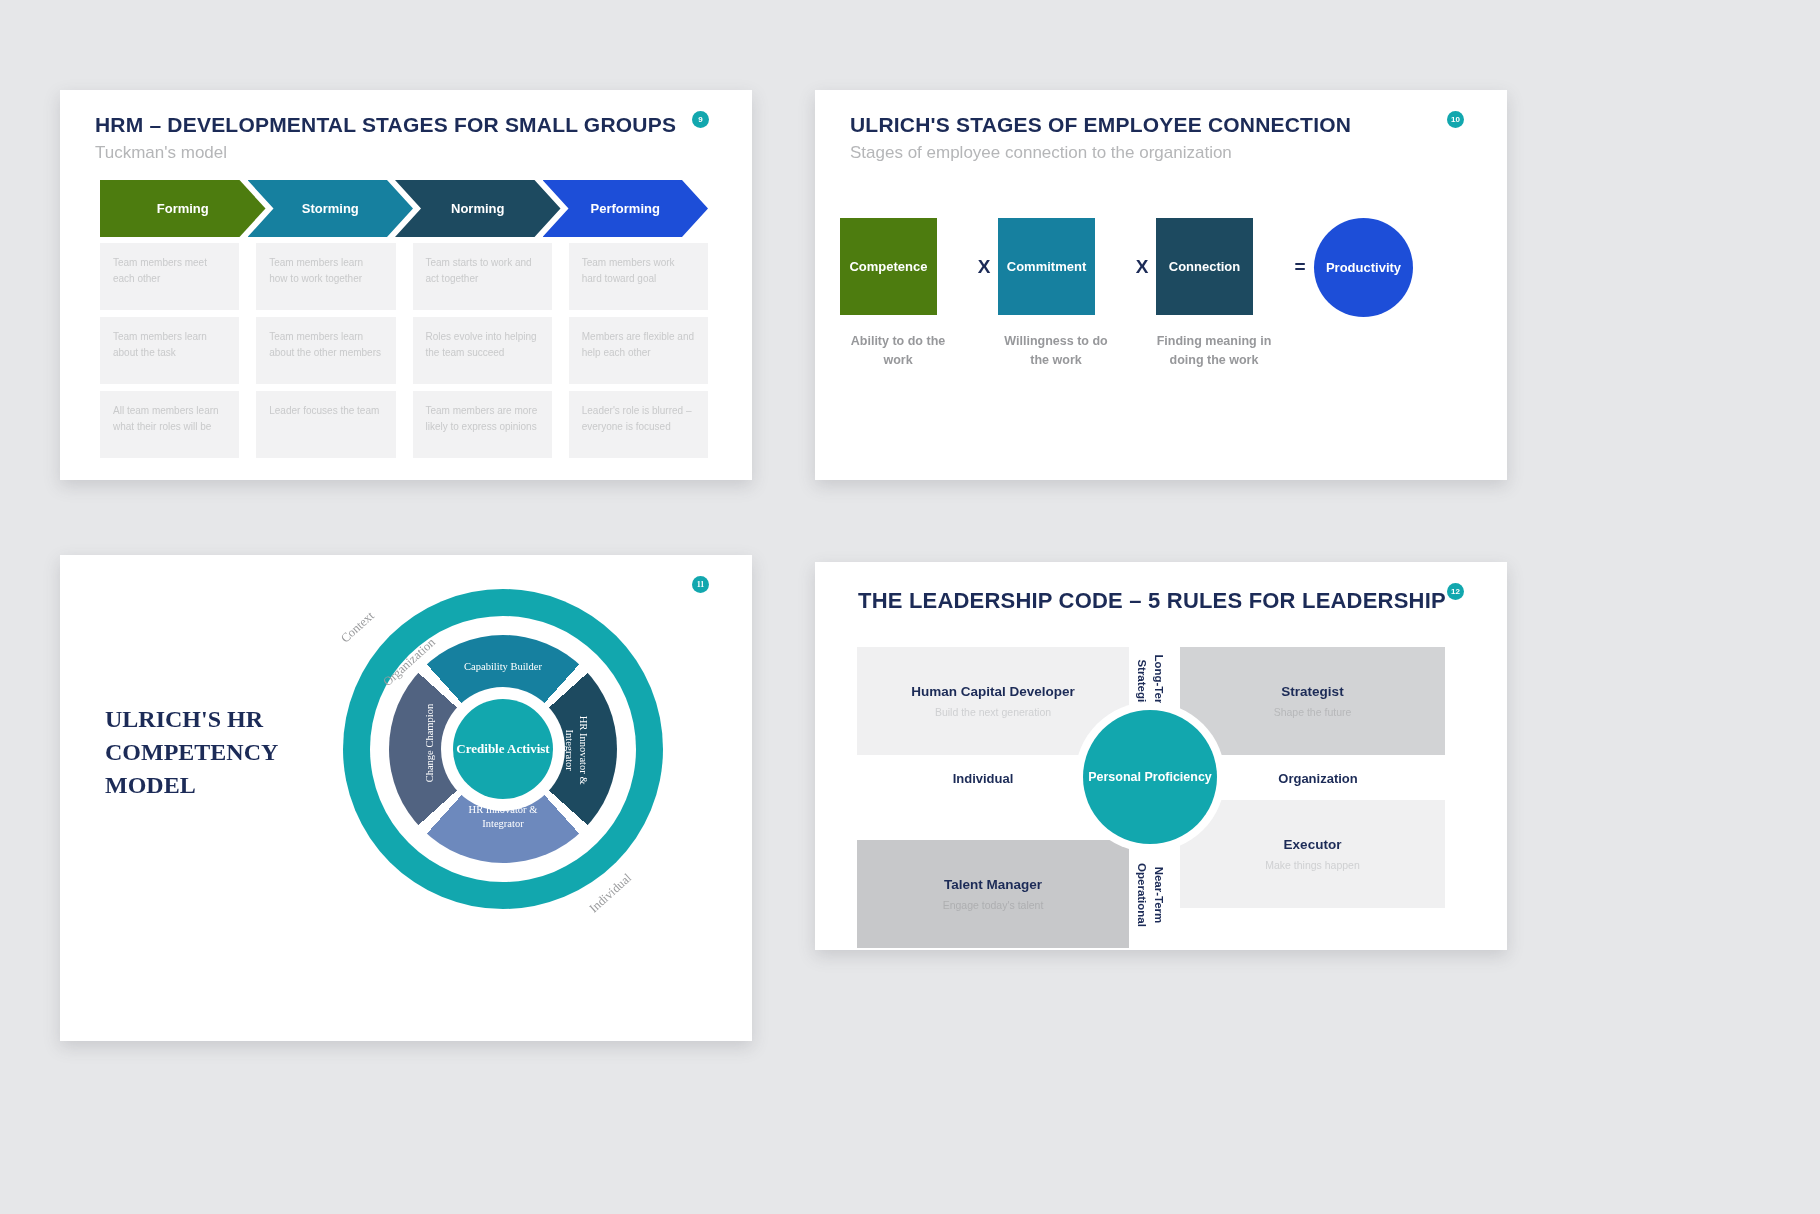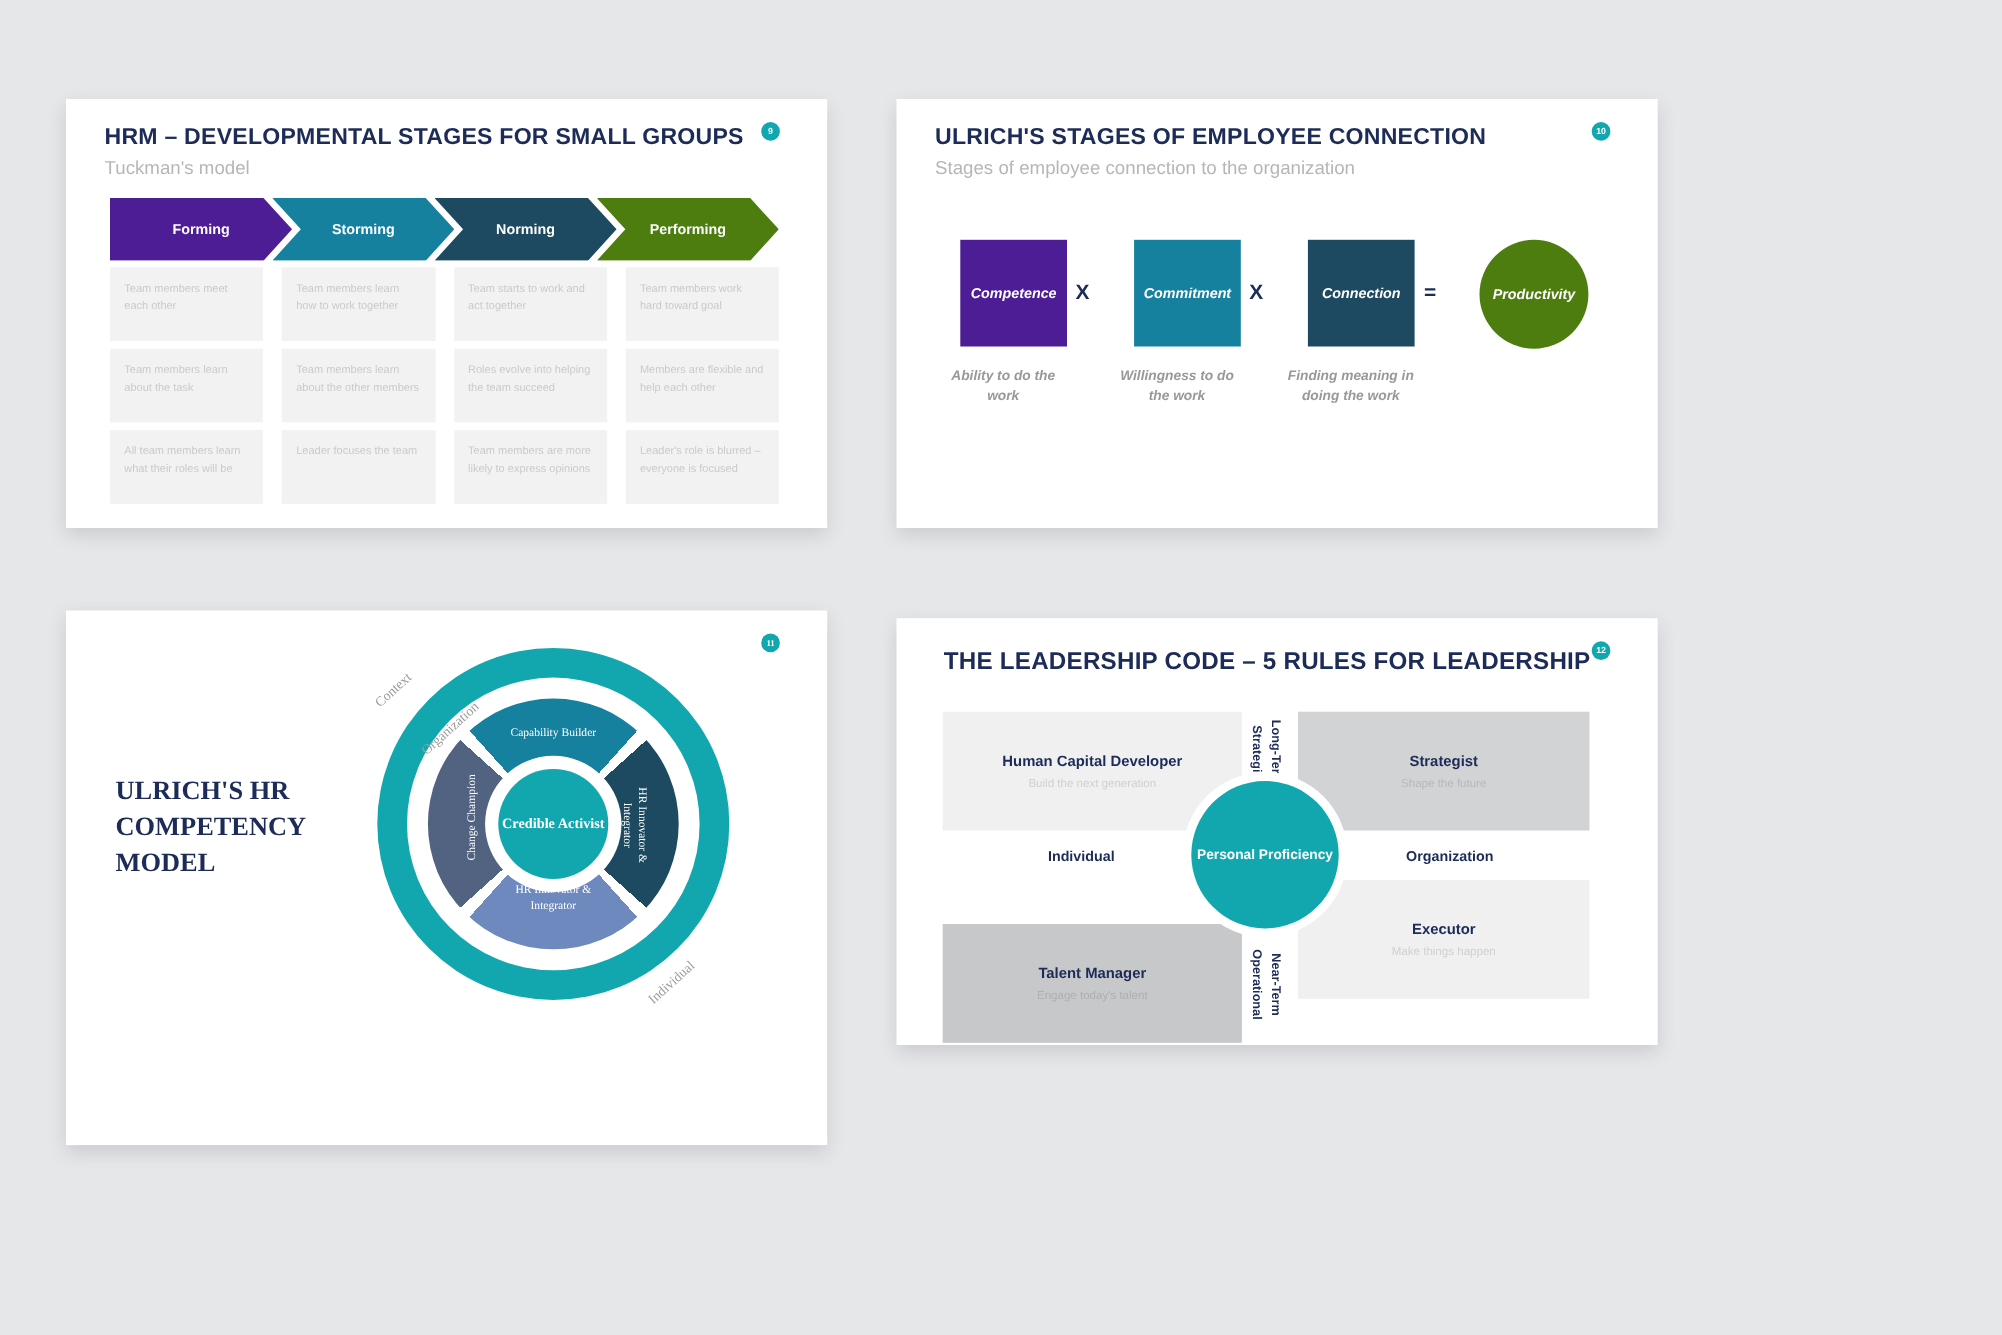--- a/index.html
+++ b/index.html
@@ -40,39 +40,39 @@
   .arrows{position:absolute;left:40px;top:90px;width:608px;height:57px;display:flex;}
   .arrow{
     flex:1;display:flex;align-items:center;justify-content:center;
     color:#fff;font-weight:bold;font-size:13px;
     clip-path:polygon(0 0, calc(100% - 26px) 0, 100% 50%, calc(100% - 26px) 100%, 0 100%, 26px 50%);
   }
   .arrow.first{
     clip-path:polygon(0 0, calc(100% - 26px) 0, 100% 50%, calc(100% - 26px) 100%, 0 100%);
   }
   .arrow + .arrow{margin-left:-18px;}
-  .c-teal {background:#4c1d95;}
+  .c-teal {background:#4d7c0f;}
   .c-ocean{background:#16809f;}
   .c-deep {background:#1d4a60;}
-  .c-steel{background:#4d7c0f;}
+  .c-steel{background:#1d4ed8;}
 
   .stage-grid{
     position:absolute;left:40px;top:153px;width:608px;
     display:grid;grid-template-columns:repeat(4,1fr);
     column-gap:17px;row-gap:7px;
   }
   .cell{
     background:#f2f2f3;height:44px;
     padding:12px 13px 11px 13px;
     font-size:10px;color:#c9cacb;line-height:1.55;
   }
 
   
   .eq-row{position:absolute;left:25px;top:128px;display:flex;align-items:flex-start;}
-  .eq-col{width:130px;display:flex;flex-direction:column;align-items:flex-end;font-style:italic;}
+  .eq-col{width:130px;display:flex;flex-direction:column;align-items:flex-start;}
   .sq{
     width:97px;height:97px;display:flex;align-items:center;justify-content:center;
     color:#fff;font-weight:bold;font-size:13px;
   }
   .prod{
     width:99px;height:99px;border-radius:50%;
     display:flex;align-items:center;justify-content:center;
     color:#fff;font-weight:bold;font-size:13px;
   }
   .op{

